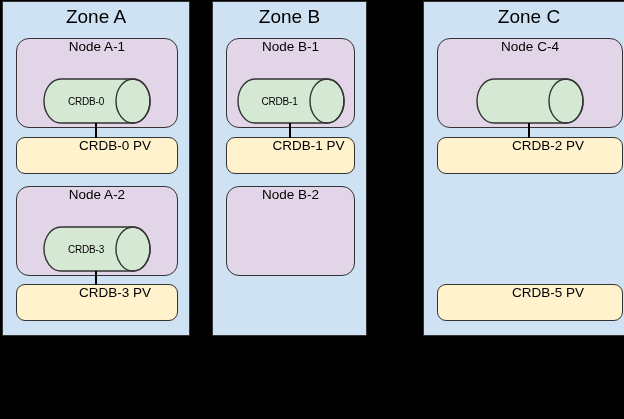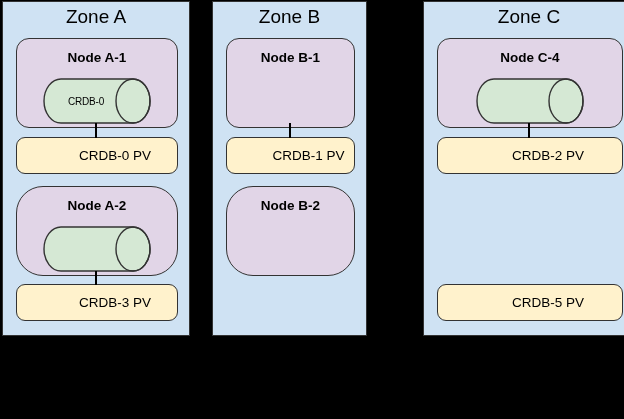--- a/index.html
+++ b/index.html
@@ -19,39 +19,39 @@
   }
   .zone-label{
     position:absolute;top:7px;left:0;right:0;text-align:center;
     font-size:19px;line-height:16px;
   }
   .node{
     position:absolute;left:13px;right:11px;height:90px;box-sizing:border-box;
     background:var(--node-fill);border:1.4px solid var(--stroke);border-radius:13px;
   }
   .node1{top:36px;}
-  .node2{top:184px;border-radius:27px;}
-  .node-label{margin-top:11px;text-align:center;font-size:13.5px;line-height:16px;font-weight:bold;}
+  .node2{top:184px;}
+  .node-label{text-align:center;font-size:13.5px;line-height:16px;}
   .pod{position:absolute;left:50%;transform:translateX(-50%);top:39px;width:108px;height:46px;}
   .pod svg{position:absolute;left:0;top:0;display:block;}
   .pod-label{
     position:absolute;left:0;top:0;width:86px;height:100%;
     display:flex;align-items:center;justify-content:center;
     font-size:10px;letter-spacing:-0.2px;text-align:center;
   }
   .connector{
     position:absolute;left:50%;width:2px;margin-left:-1px;
     background:var(--connector);z-index:3;
   }
   .c1{top:121px;height:15px;}
   .c2{top:269px;height:14px;}
   .pv{
     position:absolute;left:13px;right:11px;height:37px;box-sizing:border-box;
     background:var(--pv-fill);border:1.4px solid var(--stroke);border-radius:9px;
-    display:flex;align-items:center;justify-content:center;
+    display:flex;justify-content:center;
     font-size:13.5px;z-index:2;padding-left:36px;
   }
   .pv1{top:135px;}
   .pv2{top:282px;}
   .cyl-body{fill:var(--pod-fill);stroke:var(--stroke);stroke-width:1.4;}
   .cyl-cap{fill:none;stroke:var(--stroke);stroke-width:1.4;}
 </style>
 </head>
 <body>
 
@@ -73,33 +73,41 @@
     <span>CRDB-0 PV</span>
   </div>
 
   <div class="node node2">
     <div class="node-label">Node A-2</div>
     <div class="pod">
       <svg width="108" height="46" viewBox="0 0 108 46">
         <path class="cyl-body" d="M 18 1 L 90 1 A 17 22 0 0 1 90 45 L 18 45 A 17 22 0 0 1 18 1 Z"></path>
         <ellipse class="cyl-cap" cx="90" cy="23" rx="17" ry="22"></ellipse>
       </svg>
+      <div class="pod-label">CRDB-3</div>
     </div>
   </div>
   <div class="connector c2"></div>
   <div class="pv pv2">
     <span>CRDB-3 PV</span>
   </div>
 </div>
 
 <div class="zone" style="left:212px;width:155px;">
   <div class="zone-label">Zone B</div>
 
   <div class="node node1">
     <div class="node-label">Node B-1</div>
+    <div class="pod">
+      <svg width="108" height="46" viewBox="0 0 108 46">
+        <path class="cyl-body" d="M 18 1 L 90 1 A 17 22 0 0 1 90 45 L 18 45 A 17 22 0 0 1 18 1 Z"></path>
+        <ellipse class="cyl-cap" cx="90" cy="23" rx="17" ry="22"></ellipse>
+      </svg>
+      <div class="pod-label">CRDB-1</div>
+    </div>
   </div>
   <div class="connector c1"></div>
   <div class="pv pv1">
     <span>CRDB-1 PV</span>
   </div>
 
   <div class="node node2">
     <div class="node-label">Node B-2</div>
   </div>
 </div>

